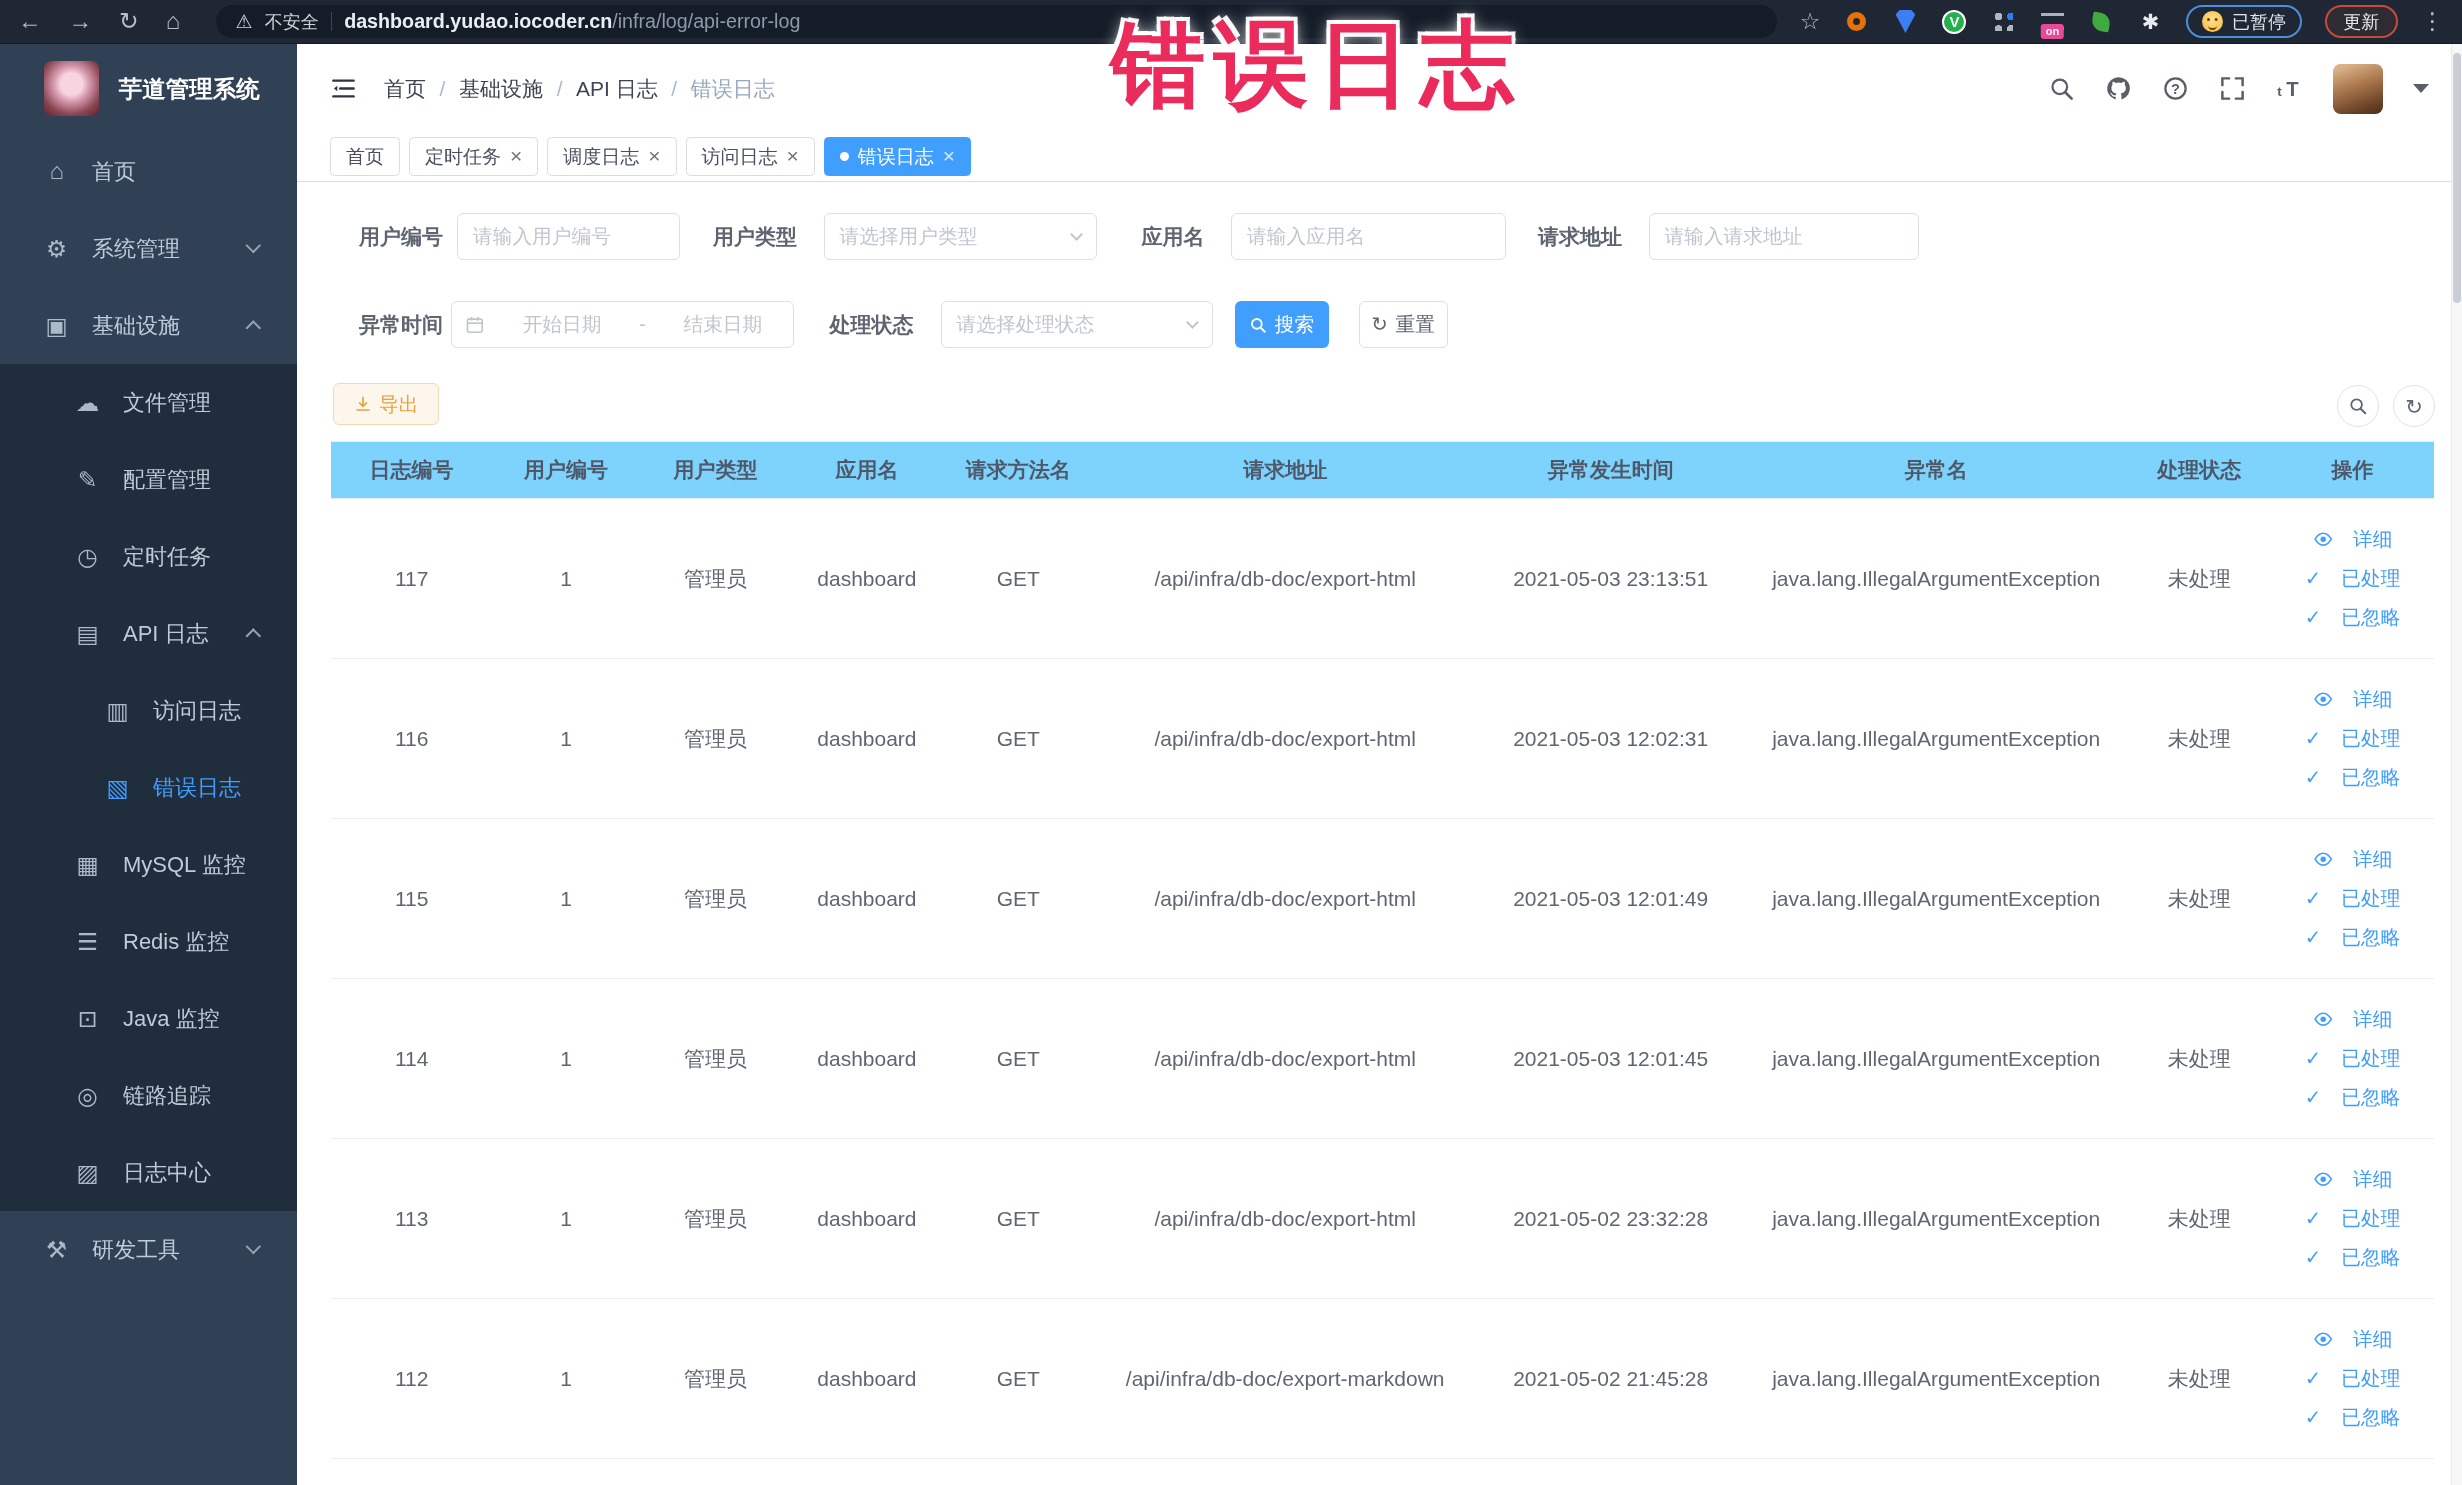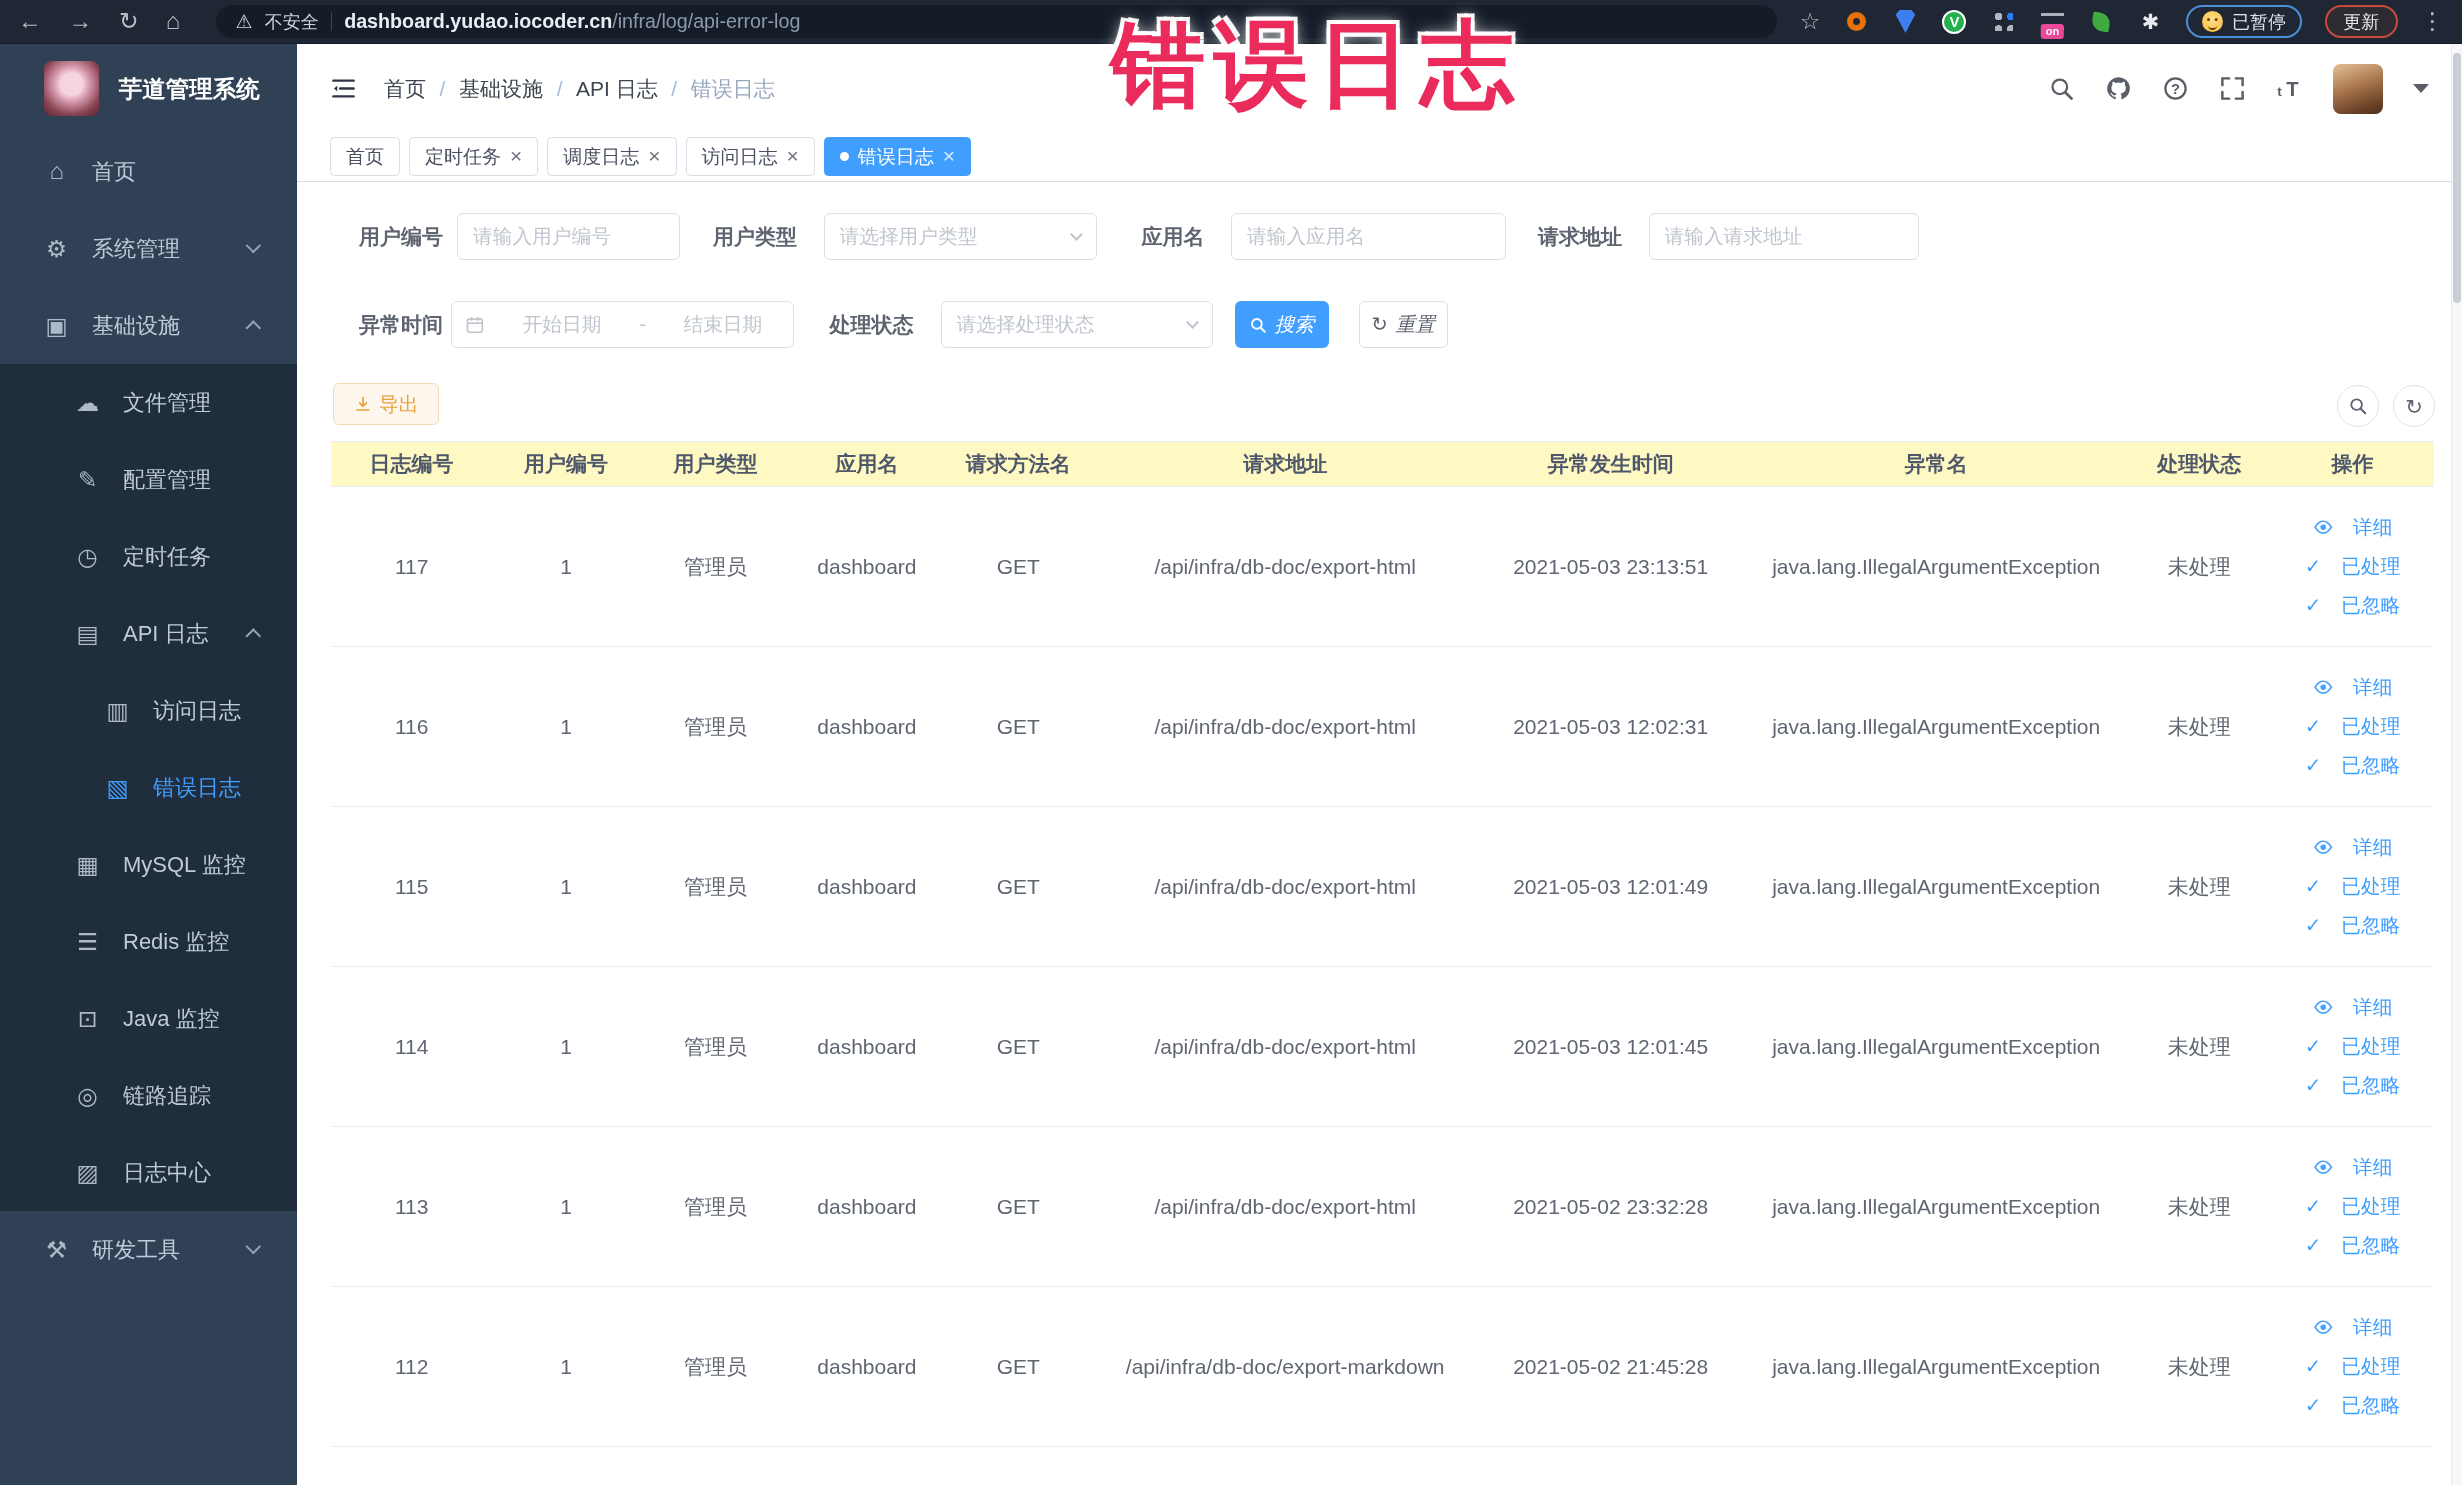--- a/index.html
+++ b/index.html
@@ -94,37 +94,37 @@
     padding:0 15px;background:#fff;outline:none;font-family:inherit;}
   .f-input::placeholder{color:#c0c6cf;}
   .f-select{height:47px;border:1.5px solid #dcdfe6;border-radius:6px;background:#fff;display:flex;
     align-items:center;justify-content:space-between;color:#c0c6cf;font-size:19.7px;padding:0 15px;cursor:pointer;}
   .sel-chev{width:9px;height:9px;border-right:2.3px solid #c0c4cc;border-bottom:2.3px solid #c0c4cc;
     transform:rotate(45deg);margin-top:-4.5px;}
   .f-date{height:47px;border:1.5px solid #dcdfe6;border-radius:6px;background:#fff;display:flex;
     align-items:center;gap:21px;color:#c0c6cf;font-size:19.7px;padding:0 13.6px;}
   .f-date .dr{flex:1;text-align:center;white-space:nowrap;}
   .btn{height:47px;border-radius:6px;font-size:19.7px;display:flex;align-items:center;justify-content:center;
-    gap:7.6px;cursor:pointer;border:none;font-family:inherit;white-space:nowrap;font-style:italic;}
+    gap:7.6px;cursor:pointer;border:none;font-family:inherit;white-space:nowrap;}
   .btn-search{background:#409eff;color:#fff;}
   .btn-reset{background:#fff;border:1.5px solid #dcdfe6;color:#5e6470;}
   .btn-export{position:absolute;left:333px;top:383px;width:106px;height:42px;background:#fdf6ec;
     border:1.5px solid #f5dab1;border-radius:6px;color:#e6a23c;font-size:19.7px;display:flex;
     align-items:center;justify-content:center;gap:7.6px;z-index:1;}
   .circle-btn{position:absolute;top:385px;width:42px;height:42px;border-radius:50%;border:1.5px solid #dde2ea;
     background:#fff;color:#5e6470;display:flex;align-items:center;justify-content:center;z-index:1;}
   .circle-btn .hicon{width:19.7px;height:19.7px;}
   .refresh-glyph{font-size:21px;line-height:1;color:#5e6470;}
 
   
   .table{position:absolute;left:331px;top:441px;width:2103px;font-size:21px;z-index:1;}
   .t-header,.t-row{display:grid;
     grid-template-columns:7.667% 7.019% 7.199% 7.199% 7.199% 18.178% 12.779% 18.178% 6.839% 7.743%;}
-  .t-header{background:#fef9c3;border-top:1.5px solid #e9edf3;border-bottom:1.5px solid #e9edf3;
-    height:46px;align-items:center;}
+  .t-header{background:#7dd3fc;border-top:1.5px solid #e9edf3;border-bottom:1.5px solid #e9edf3;
+    height:58px;align-items:center;}
   .th{text-align:center;color:#4f586a;font-weight:700;white-space:nowrap;}
   .t-row{height:160px;align-items:center;border-bottom:1.5px solid #ebeef5;color:#5f6672;}
   .td{text-align:center;padding:0 6px;white-space:nowrap;overflow:hidden;}
   .td.op{display:flex;flex-direction:column;align-items:center;justify-content:center;gap:12px;padding:0;}
   .op-link{color:#409eff;font-size:19.7px;display:flex;align-items:center;gap:20px;text-decoration:none;cursor:pointer;}
   .op-ico{width:20.4px;height:20.4px;}
   .op-check{font-size:19.7px;font-weight:700;line-height:1;}
 
   
   .annotation{position:absolute;left:1111px;top:1.5px;font-size:94px;font-weight:900;color:#ea2b5b;

